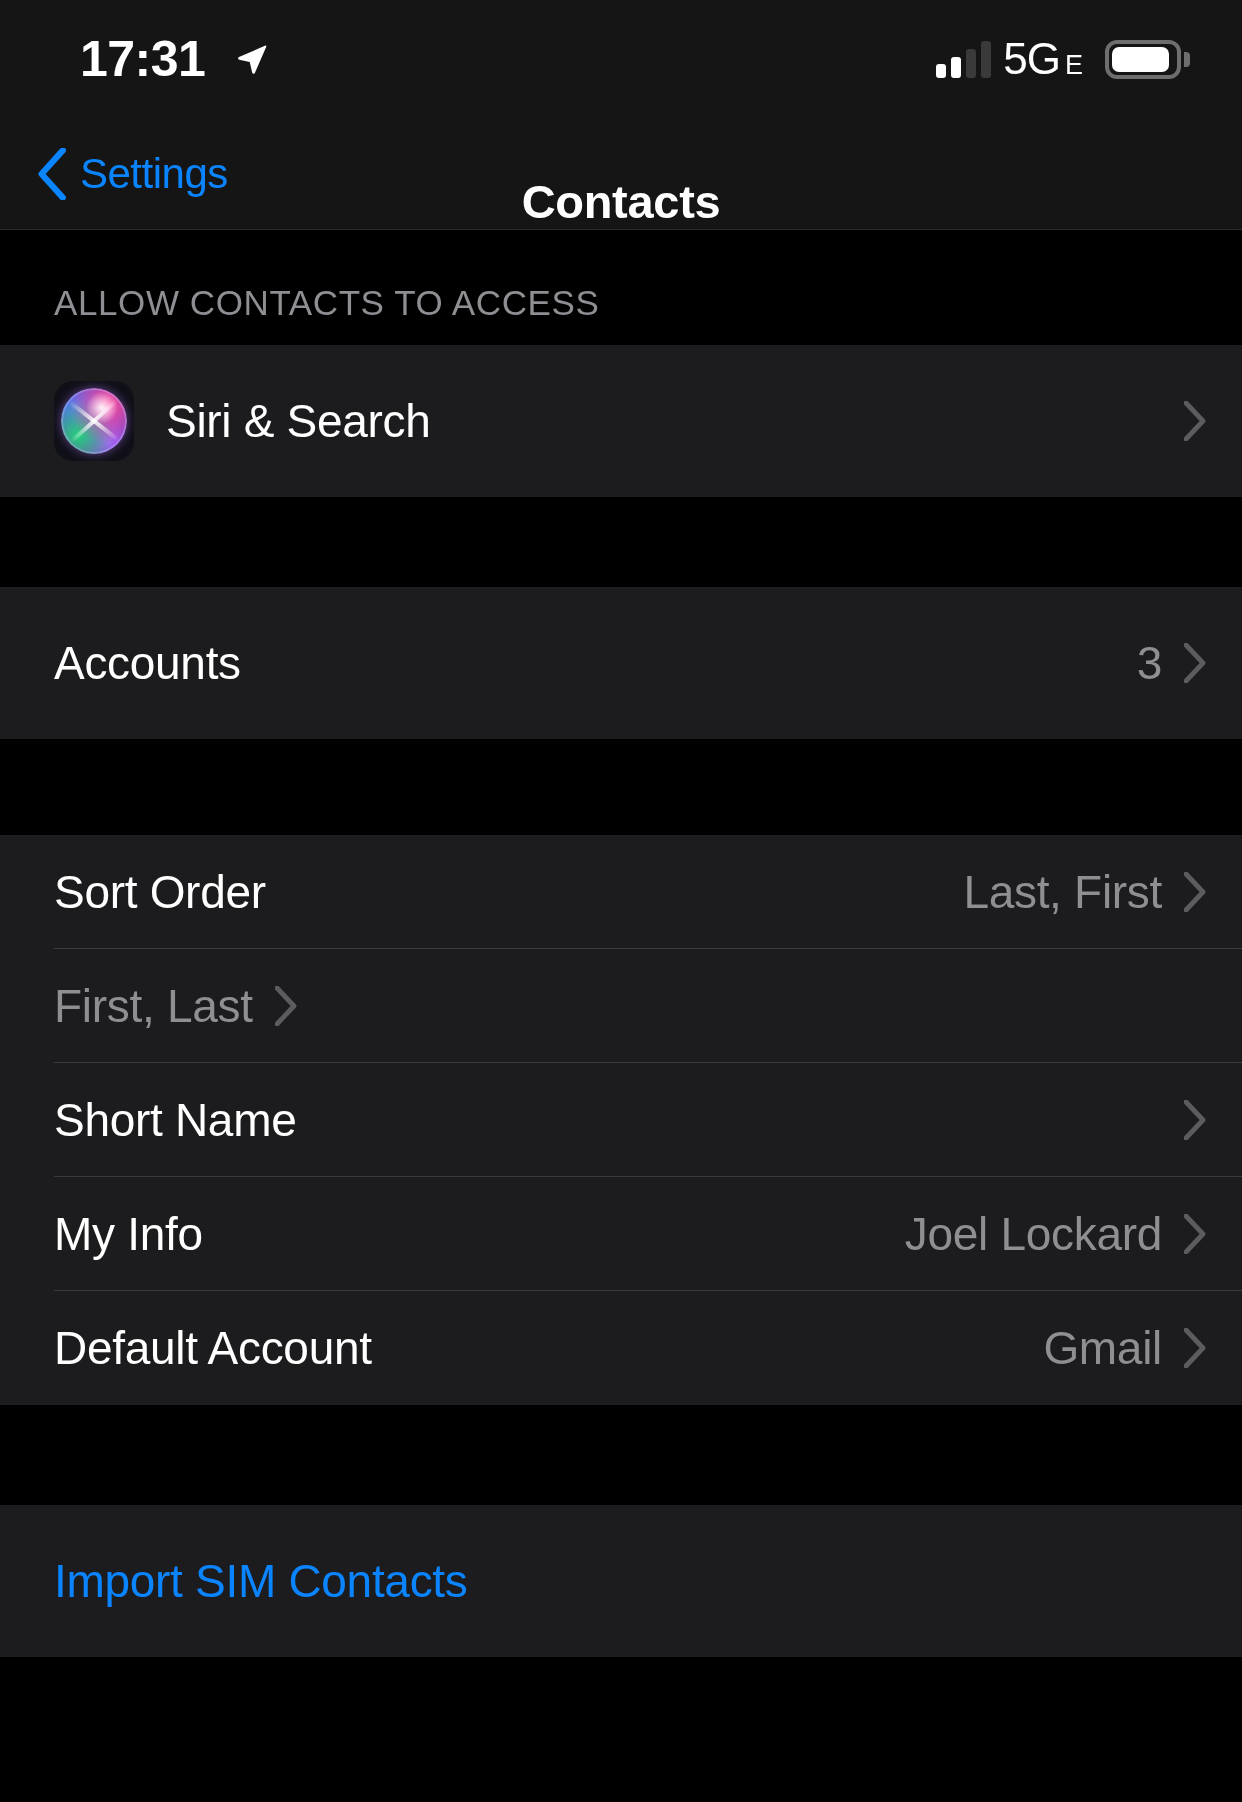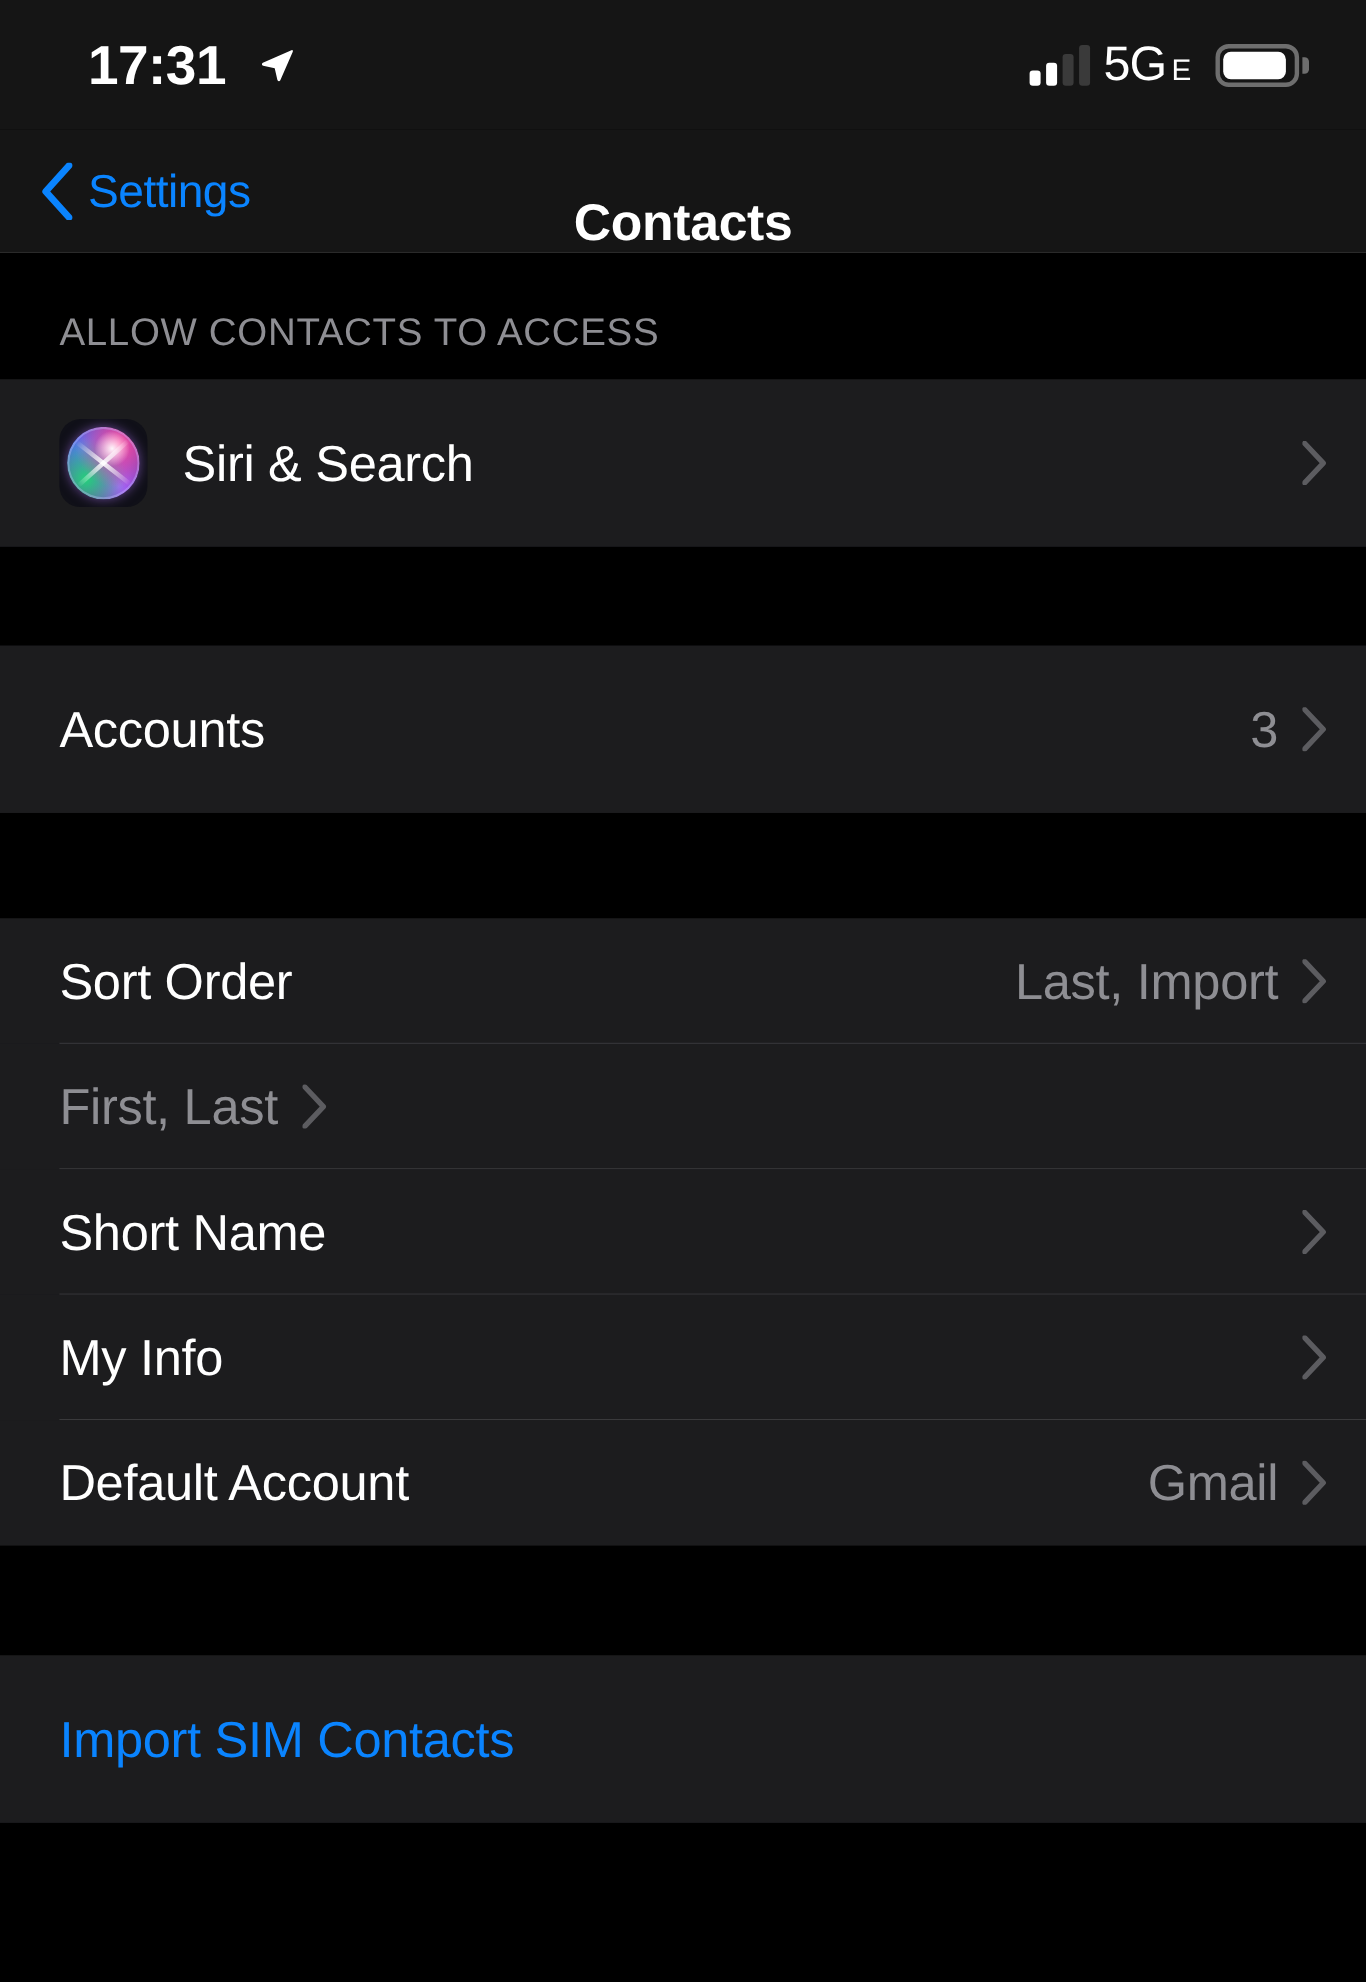--- a/index.html
+++ b/index.html
@@ -209,21 +209,21 @@
         </svg>
       </div>
     </div>
 
     <div class="gap-md"></div>
 
     <div class="card">
 
       <div class="row">
         <span class="row-label">Sort Order</span>
-        <span class="row-value">Last, Import</span>
+        <span class="row-value">Last, First</span>
         <svg class="chev-right" viewBox="0 0 11 20">
           <path d="M1 1l8.5 9L1 19" fill="none" stroke="#5c5c60" stroke-width="2.4" stroke-linecap="round" stroke-linejoin="round"></path>
         </svg>
         <span class="sep"></span>
       </div>
 
       <div class="row">
         <span class="row-value">First, Last</span>
         <svg class="chev-right" viewBox="0 0 11 20">
           <path d="M1 1l8.5 9L1 19" fill="none" stroke="#5c5c60" stroke-width="2.4" stroke-linecap="round" stroke-linejoin="round"></path>
@@ -235,20 +235,21 @@
         <span class="row-label">Short Name</span>
         <span class="row-value"></span>
         <svg class="chev-right" viewBox="0 0 11 20">
           <path d="M1 1l8.5 9L1 19" fill="none" stroke="#5c5c60" stroke-width="2.4" stroke-linecap="round" stroke-linejoin="round"></path>
         </svg>
         <span class="sep"></span>
       </div>
 
       <div class="row">
         <span class="row-label">My Info</span>
+        <span class="row-value">Joel Lockard</span>
         <svg class="chev-right" viewBox="0 0 11 20">
           <path d="M1 1l8.5 9L1 19" fill="none" stroke="#5c5c60" stroke-width="2.4" stroke-linecap="round" stroke-linejoin="round"></path>
         </svg>
         <span class="sep"></span>
       </div>
 
       <div class="row">
         <span class="row-label">Default Account</span>
         <span class="row-value">Gmail</span>
         <svg class="chev-right" viewBox="0 0 11 20">

